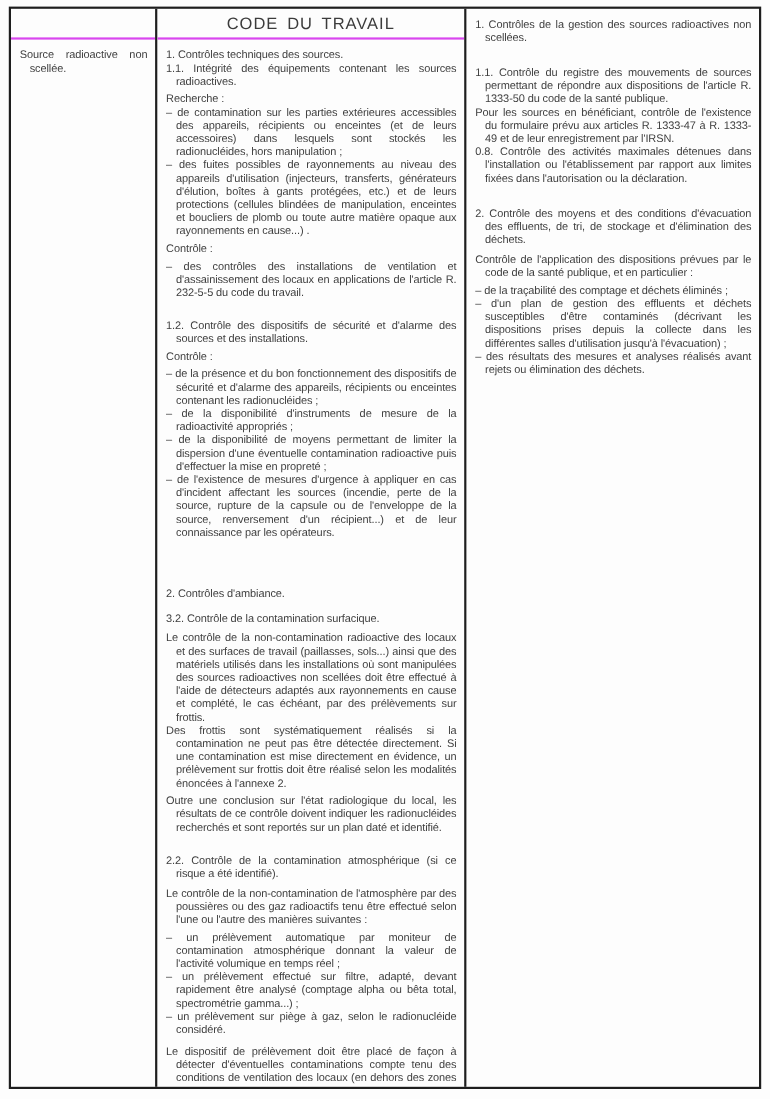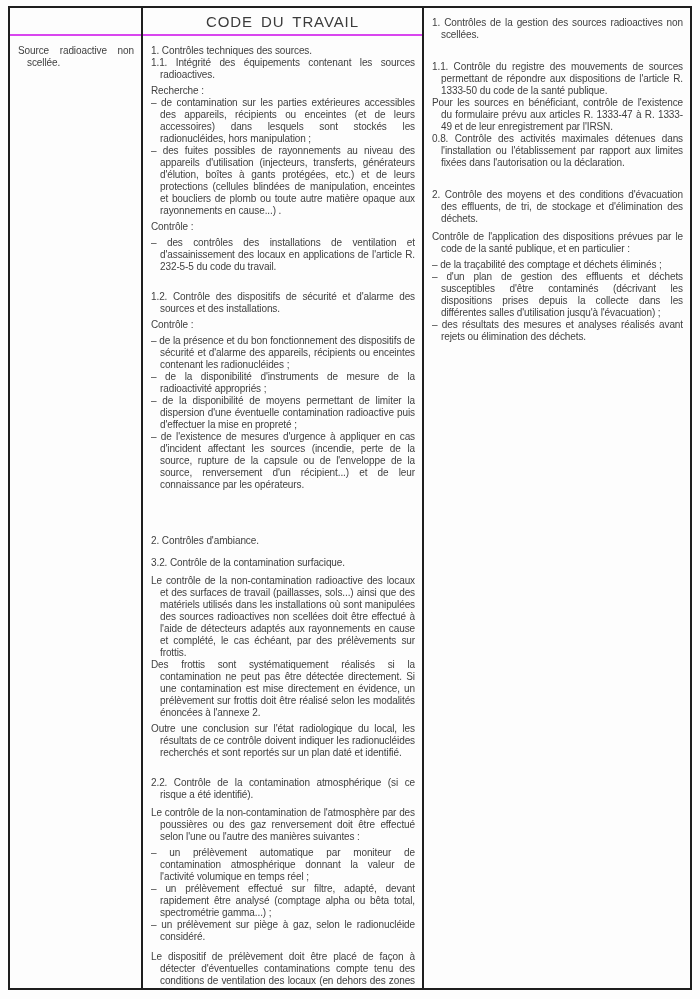--- a/index.html
+++ b/index.html
@@ -77,21 +77,21 @@
         <p class="b hang g4">– de la présence et du bon fonctionnement des dispositifs de sécurité et d'alarme des appareils, récipients ou enceintes contenant les radionucléides ;</p>
         <p class="b hang">– de la disponibilité d'instruments de mesure de la radioactivité appropriés ;</p>
         <p class="b hang">– de la disponibilité de moyens permettant de limiter la dispersion d'une éventuelle contamination radioactive puis d'effectuer la mise en propreté ;</p>
         <p class="b hang">– de l'existence de mesures d'urgence à appliquer en cas d'incident affectant les sources (incendie, perte de la source, rupture de la capsule ou de l'enveloppe de la source, renversement d'un récipient...) et de leur connaissance par les opérateurs.</p>
         <p class="b hang g26">2. Contrôles d'ambiance.</p>
         <p class="b hang g10">3.2. Contrôle de la contamination surfacique.</p>
         <p class="b hang g6">Le contrôle de la non-contamination radioactive des locaux et des surfaces de travail (paillasses, sols...) ainsi que des matériels utilisés dans les installations où sont manipulées des sources radioactives non scellées doit être effectué à l'aide de détecteurs adaptés aux rayonnements en cause et complété, le cas échéant, par des prélèvements sur frottis.</p>
         <p class="b hang">Des frottis sont systématiquement réalisés si la contamination ne peut pas être détectée directement. Si une contamination est mise directement en évidence, un prélèvement sur frottis doit être réalisé selon les modalités énoncées à l'annexe 2.</p>
         <p class="b hang g4">Outre une conclusion sur l'état radiologique du local, les résultats de ce contrôle doivent indiquer les radionucléides recherchés et sont reportés sur un plan daté et identifié.</p>
         <p class="b hang g18">2.2. Contrôle de la contamination atmosphérique (si ce risque a été identifié).</p>
-        <p class="b hang g6">Le contrôle de la non-contamination de l'atmosphère par des poussières ou des gaz renversement doit être effectué selon l'une ou l'autre des manières suivantes :</p>
+        <p class="b hang g6">Le contrôle de la non-contamination de l'atmosphère par des poussières ou des gaz radioactifs tenu être effectué selon l'une ou l'autre des manières suivantes :</p>
         <p class="b hang g4">– un prélèvement automatique par moniteur de contamination atmosphérique donnant la valeur de l'activité volumique en temps réel ;</p>
         <p class="b hang">– un prélèvement effectué sur filtre, adapté, devant rapidement être analysé (comptage alpha ou bêta total, spectrométrie gamma...) ;</p>
         <p class="b hang">– un prélèvement sur piège à gaz, selon le radionucléide considéré.</p>
         <p class="b hang g8">Le dispositif de prélèvement doit être placé de façon à détecter d'éventuelles contaminations compte tenu des conditions de ventilation des locaux (en dehors des zones mortes).</p>
       </div>
     </div>
 
     <div class="col">
       <div class="col-body">
         <p class="b hang">1. Contrôles de la gestion des sources radioactives non scellées.</p>

